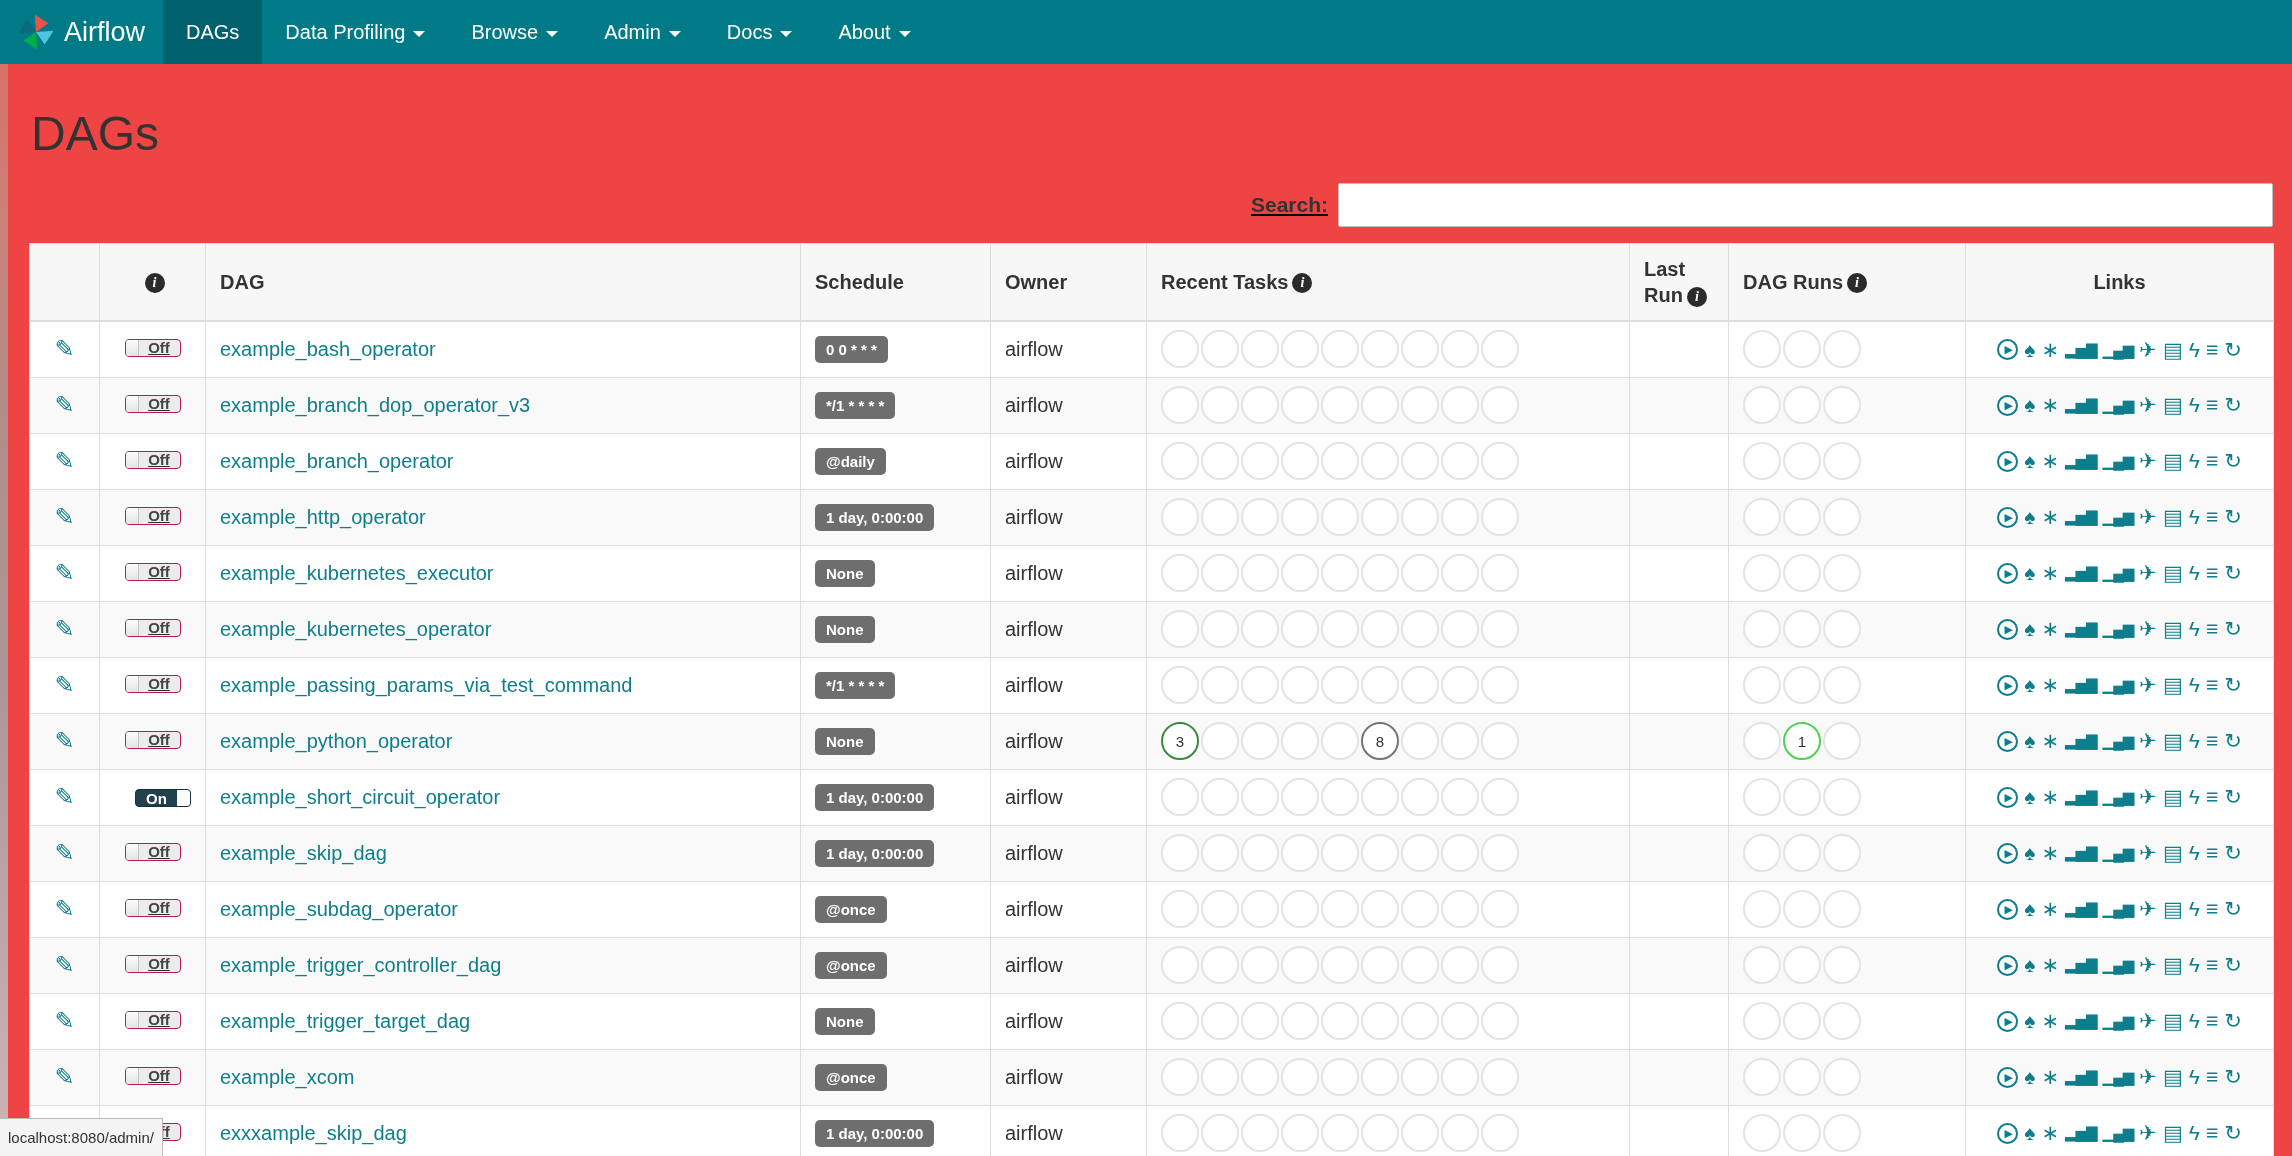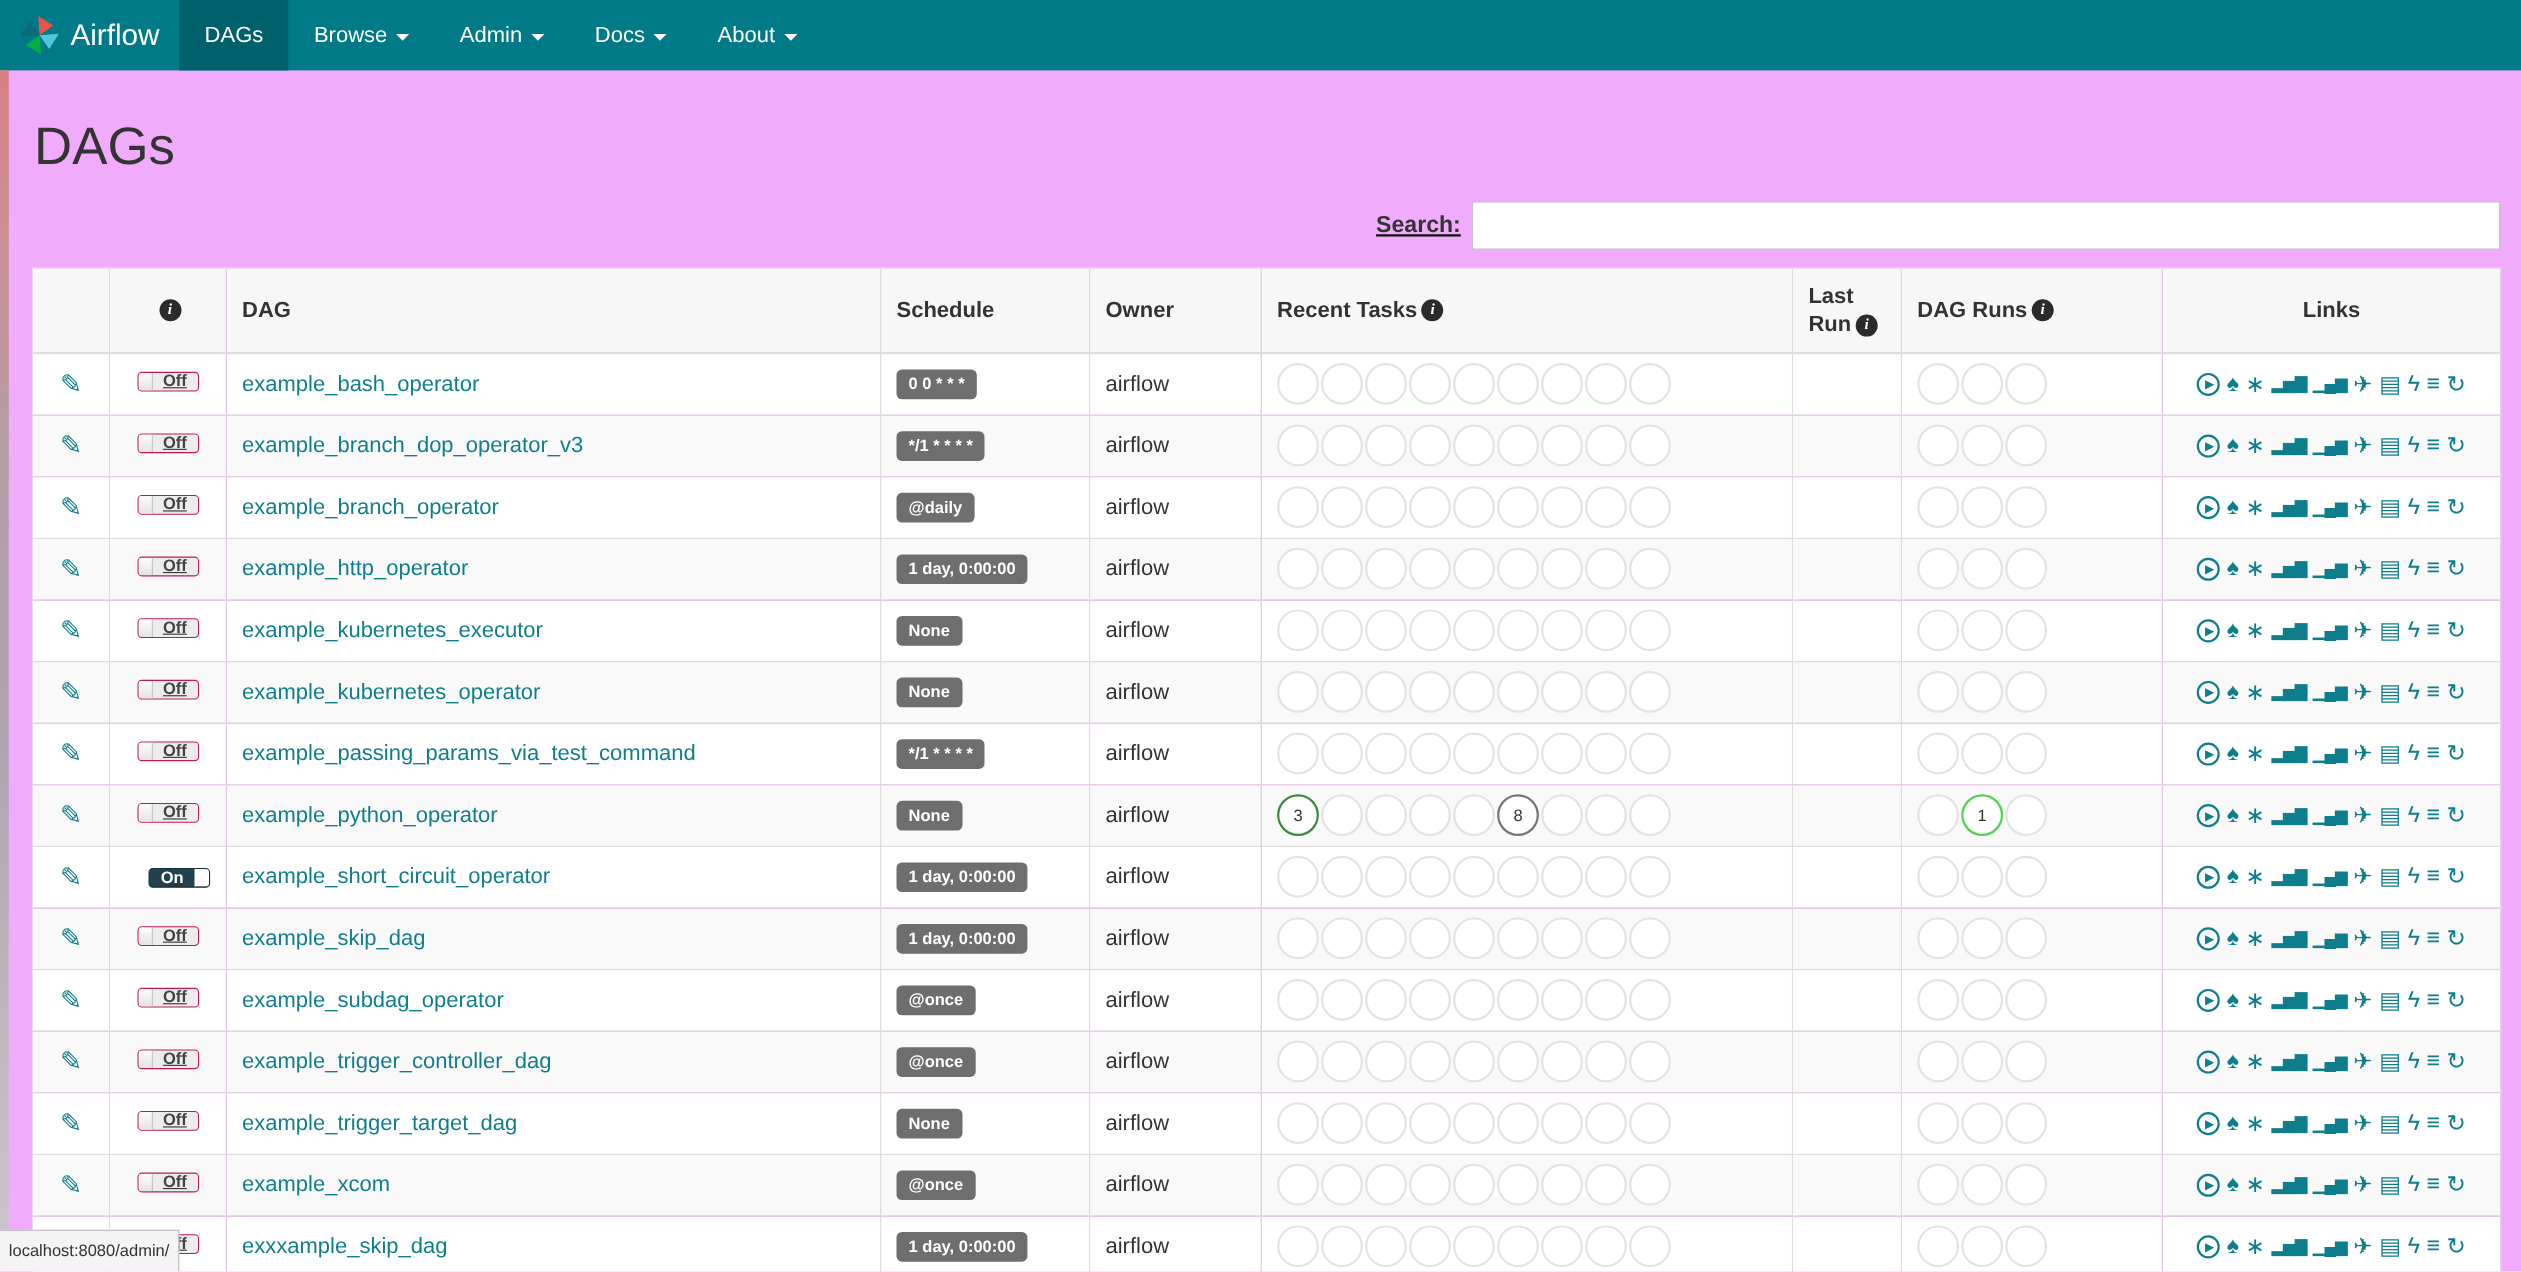--- a/index.html
+++ b/index.html
@@ -3,21 +3,21 @@
 <meta charset="utf-8">
 <style>
   * { box-sizing: border-box; margin: 0; padding: 0; }
   body {
     font-family: "Liberation Sans", "DejaVu Sans", sans-serif;
     background: #ffffff;
     width: 2292px;
     height: 1156px;
     overflow: hidden;
   }
-  .viewport { position: relative; width: 2292px; height: 1156px; background:#f0abfc; }
+  .viewport { position: relative; width: 2292px; height: 1156px; background:#ef4444; }
 
   
   .navbar {
     height: 64px;
     background: #007A87;
     display: flex;
     align-items: stretch;
     color: #fff;
   }
   .brand {
@@ -164,20 +164,24 @@
           <polygon points="16,16 30,15 23,26" fill="#51c5de"></polygon>
           <polygon points="16,16 17,30 6,23" fill="#00ad46"></polygon>
           <polygon points="16,16 2,17 9,6" fill="#0c6a79"></polygon>
         </svg>
       </span>
       <span>Airflow</span>
     </div>
     <ul class="nav">
       <li class="active">
         <span>DAGs</span>
+      </li>
+      <li>
+        <span>Data Profiling</span>
+        <span class="caret"></span>
       </li>
       <li>
         <span>Browse</span>
         <span class="caret"></span>
       </li>
       <li>
         <span>Admin</span>
         <span class="caret"></span>
       </li>
       <li>

